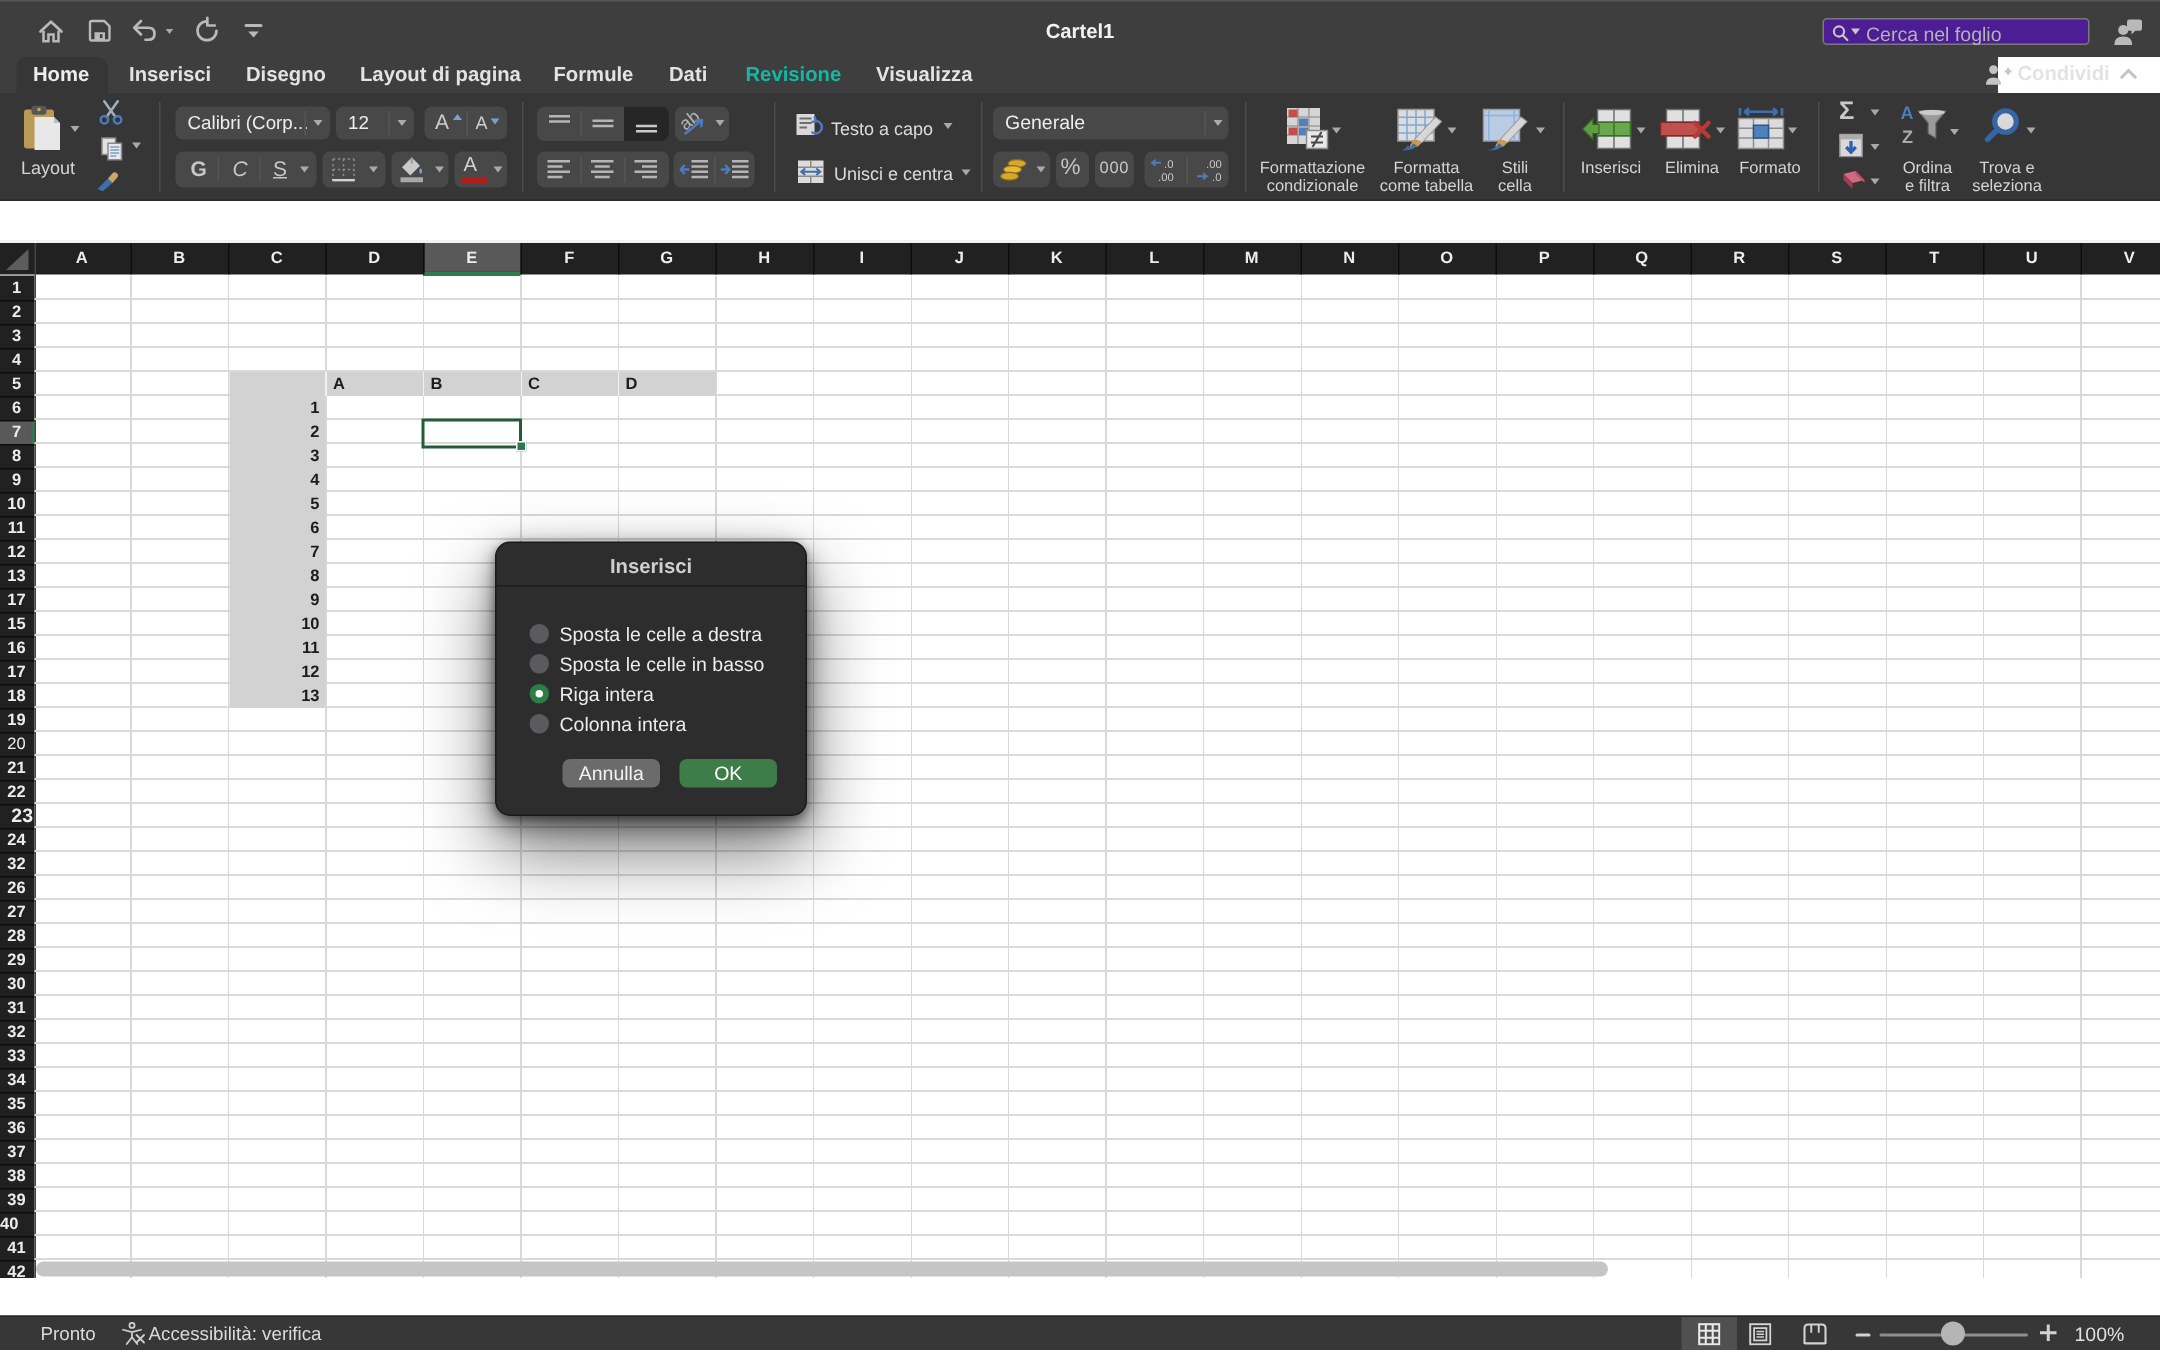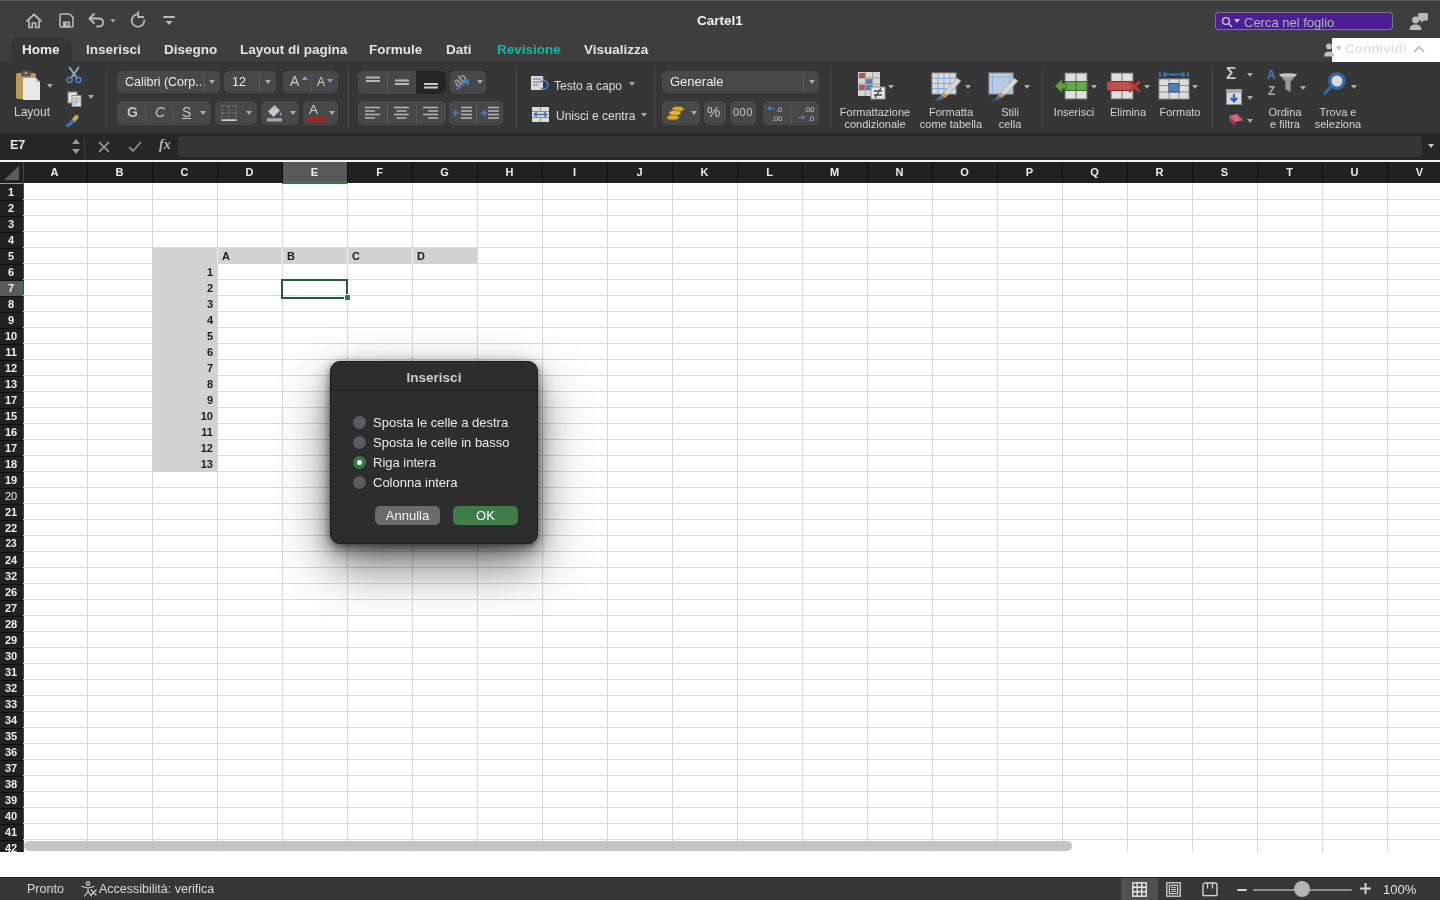--- a/index.html
+++ b/index.html
@@ -362,35 +362,20 @@
     </svg>
     <div class="abs dd" style="left:1300px;top:24px"></div>
     <div class="abs lbl" style="left:1257px;top:44px;width:56px;">Ordina<br>e filtra</div>
 
     <svg class="abs" style="left:1322px;top:9px" width="26" height="26" viewBox="0 0 26 26">
       <circle cx="15" cy="10" r="7.2" fill="#d9d9d9" stroke="#3565a5" stroke-width="3.4"></circle>
       <path d="M9.5 15.5 L3 22" stroke="#3565a5" stroke-width="3.6" stroke-linecap="round"></path>
     </svg>
     <div class="abs dd" style="left:1351px;top:23px"></div>
     <div class="abs lbl" style="left:1309px;top:44px;width:58px;">Trova e<br>seleziona</div>
-  </div>
-  <div class="abs" id="fbar">
-    <div class="abs" style="left:10px;top:4px;font-size:12.5px;font-weight:600;color:#e8e8e8;">E7</div>
-    <div class="abs" style="left:72px;top:5px;width:0;height:0;border-left:4px solid transparent;border-right:4px solid transparent;border-bottom:5px solid #9a9a9a;"></div>
-    <div class="abs" style="left:72px;top:15px;width:0;height:0;border-left:4px solid transparent;border-right:4px solid transparent;border-top:5px solid #9a9a9a;"></div>
-    <div class="abs" style="left:84px;top:3px;width:1px;height:19px;background:#3c3c3c;"></div>
-    <svg class="abs" style="left:98px;top:7px" width="12" height="12" viewBox="0 0 12 12">
-        <path d="M1.5 1.5 L10.5 10.5 M10.5 1.5 L1.5 10.5" stroke="#8d8d8d" stroke-width="1.8" stroke-linecap="round"></path>
-      </svg>
-    <svg class="abs" style="left:128px;top:7px" width="14" height="12" viewBox="0 0 14 12">
-        <path d="M1.5 6.5 L5 10 L12.5 1.5" stroke="#8d8d8d" stroke-width="1.8" fill="none" stroke-linecap="round"></path>
-      </svg>
-    <div class="abs" style="left:159px;top:3px;font-size:14px;font-style:italic;color:#b5b5b5;font-family:'Liberation Serif',serif;font-weight:bold;"><i>fx</i></div>
-    <div class="abs" style="left:178px;top:2px;width:1244px;height:21px;background:#363636;border-radius:4px;"></div>
-    <div class="abs dd" style="left:1428px;top:10px;border-top-color:#c9c9c9;"></div>
   </div>
   <div class="abs" id="gridwrap">
 
     <div class="abs" style="left:0;top:0;width:1440px;height:2px;background:#f2f2f2;"></div>
 
     <div class="abs" style="left:0;top:2px;width:1440px;height:21px;background:#212121;" id="colhdr"></div>
       <div class="abs" style="left:22px;top:2px;width:65px;height:21px;line-height:21px;text-align:center;color:#ededed;font-size:11px;font-weight:bold;">A</div>
       <div class="abs" style="left:87px;top:2px;width:65px;height:21px;line-height:21px;text-align:center;color:#ededed;font-size:11px;font-weight:bold;">B</div>
       <div class="abs" style="left:87px;top:2px;width:1px;height:21px;background:#0e0e0e;"></div>
       <div class="abs" style="left:152px;top:2px;width:65px;height:21px;line-height:21px;text-align:center;color:#ededed;font-size:11px;font-weight:bold;">C</div>
@@ -475,21 +460,21 @@
       <div class="abs" style="left:0;top:296px;width:22px;height:16px;line-height:16px;text-align:center;color:#ededed;font-size:11px;font-weight:bold;">18</div>
       <div class="abs" style="left:0;top:296px;width:23px;height:1px;background:#0e0e0e;"></div>
       <div class="abs" style="left:0;top:312px;width:22px;height:16px;line-height:16px;text-align:center;color:#ededed;font-size:11px;font-weight:bold;">19</div>
       <div class="abs" style="left:0;top:312px;width:23px;height:1px;background:#0e0e0e;"></div>
       <div class="abs" style="left:0;top:328px;width:22px;height:16px;line-height:16px;text-align:center;color:#ededed;font-size:11px;font-weight:normal;">20</div>
       <div class="abs" style="left:0;top:328px;width:23px;height:1px;background:#0e0e0e;"></div>
       <div class="abs" style="left:0;top:344px;width:22px;height:16px;line-height:16px;text-align:center;color:#ededed;font-size:11px;font-weight:bold;">21</div>
       <div class="abs" style="left:0;top:344px;width:23px;height:1px;background:#0e0e0e;"></div>
       <div class="abs" style="left:0;top:360px;width:22px;height:16px;line-height:16px;text-align:center;color:#ededed;font-size:11px;font-weight:bold;">22</div>
       <div class="abs" style="left:0;top:360px;width:23px;height:1px;background:#0e0e0e;"></div>
-      <div class="abs" style="left:0;top:376px;width:22px;height:16px;line-height:16px;text-align:center;color:#ededed;font-size:10px;font-weight:bold;">23</div>
+      <div class="abs" style="left:0;top:376px;width:22px;height:16px;line-height:16px;text-align:right;color:#ededed;font-size:13px;font-weight:bold;">23</div>
       <div class="abs" style="left:0;top:376px;width:23px;height:1px;background:#0e0e0e;"></div>
       <div class="abs" style="left:0;top:392px;width:22px;height:16px;line-height:16px;text-align:center;color:#ededed;font-size:11px;font-weight:bold;">24</div>
       <div class="abs" style="left:0;top:392px;width:23px;height:1px;background:#0e0e0e;"></div>
       <div class="abs" style="left:0;top:408px;width:22px;height:16px;line-height:16px;text-align:center;color:#ededed;font-size:11px;font-weight:bold;">32</div>
       <div class="abs" style="left:0;top:408px;width:23px;height:1px;background:#0e0e0e;"></div>
       <div class="abs" style="left:0;top:424px;width:22px;height:16px;line-height:16px;text-align:center;color:#ededed;font-size:11px;font-weight:bold;">26</div>
       <div class="abs" style="left:0;top:424px;width:23px;height:1px;background:#0e0e0e;"></div>
       <div class="abs" style="left:0;top:440px;width:22px;height:16px;line-height:16px;text-align:center;color:#ededed;font-size:11px;font-weight:bold;">27</div>
       <div class="abs" style="left:0;top:440px;width:23px;height:1px;background:#0e0e0e;"></div>
       <div class="abs" style="left:0;top:456px;width:22px;height:16px;line-height:16px;text-align:center;color:#ededed;font-size:11px;font-weight:bold;">28</div>
@@ -509,21 +494,21 @@
       <div class="abs" style="left:0;top:568px;width:22px;height:16px;line-height:16px;text-align:center;color:#ededed;font-size:11px;font-weight:bold;">35</div>
       <div class="abs" style="left:0;top:568px;width:23px;height:1px;background:#0e0e0e;"></div>
       <div class="abs" style="left:0;top:584px;width:22px;height:16px;line-height:16px;text-align:center;color:#ededed;font-size:11px;font-weight:bold;">36</div>
       <div class="abs" style="left:0;top:584px;width:23px;height:1px;background:#0e0e0e;"></div>
       <div class="abs" style="left:0;top:600px;width:22px;height:16px;line-height:16px;text-align:center;color:#ededed;font-size:11px;font-weight:bold;">37</div>
       <div class="abs" style="left:0;top:600px;width:23px;height:1px;background:#0e0e0e;"></div>
       <div class="abs" style="left:0;top:616px;width:22px;height:16px;line-height:16px;text-align:center;color:#ededed;font-size:11px;font-weight:bold;">38</div>
       <div class="abs" style="left:0;top:616px;width:23px;height:1px;background:#0e0e0e;"></div>
       <div class="abs" style="left:0;top:632px;width:22px;height:16px;line-height:16px;text-align:center;color:#ededed;font-size:11px;font-weight:bold;">39</div>
       <div class="abs" style="left:0;top:632px;width:23px;height:1px;background:#0e0e0e;"></div>
-      <div class="abs" style="left:0;top:648px;width:22px;height:16px;line-height:16px;text-align:center;color:#ededed;font-size:11px;font-weight:bold;">40</div>
+      <div class="abs" style="left:0;top:648px;width:22px;height:16px;line-height:16px;color:#ededed;font-size:11px;font-weight:bold;">40</div>
       <div class="abs" style="left:0;top:648px;width:23px;height:1px;background:#0e0e0e;"></div>
       <div class="abs" style="left:0;top:664px;width:22px;height:16px;line-height:16px;text-align:center;color:#ededed;font-size:11px;font-weight:bold;">41</div>
       <div class="abs" style="left:0;top:664px;width:23px;height:1px;background:#0e0e0e;"></div>
       <div class="abs" style="left:0;top:680px;width:22px;height:16px;line-height:16px;text-align:center;color:#ededed;font-size:11px;font-weight:bold;">42</div>
       <div class="abs" style="left:0;top:680px;width:23px;height:1px;background:#0e0e0e;"></div>
 
     <svg class="abs" style="left:0;top:2px" width="23" height="22" viewBox="0 0 23 22">
       <path d="M19 4 V18 H4 Z" fill="#5d5d5d"></path>
     </svg>
     <div class="abs" style="left:0;top:23px;width:23px;height:1px;background:#9a9a9a;"></div>

